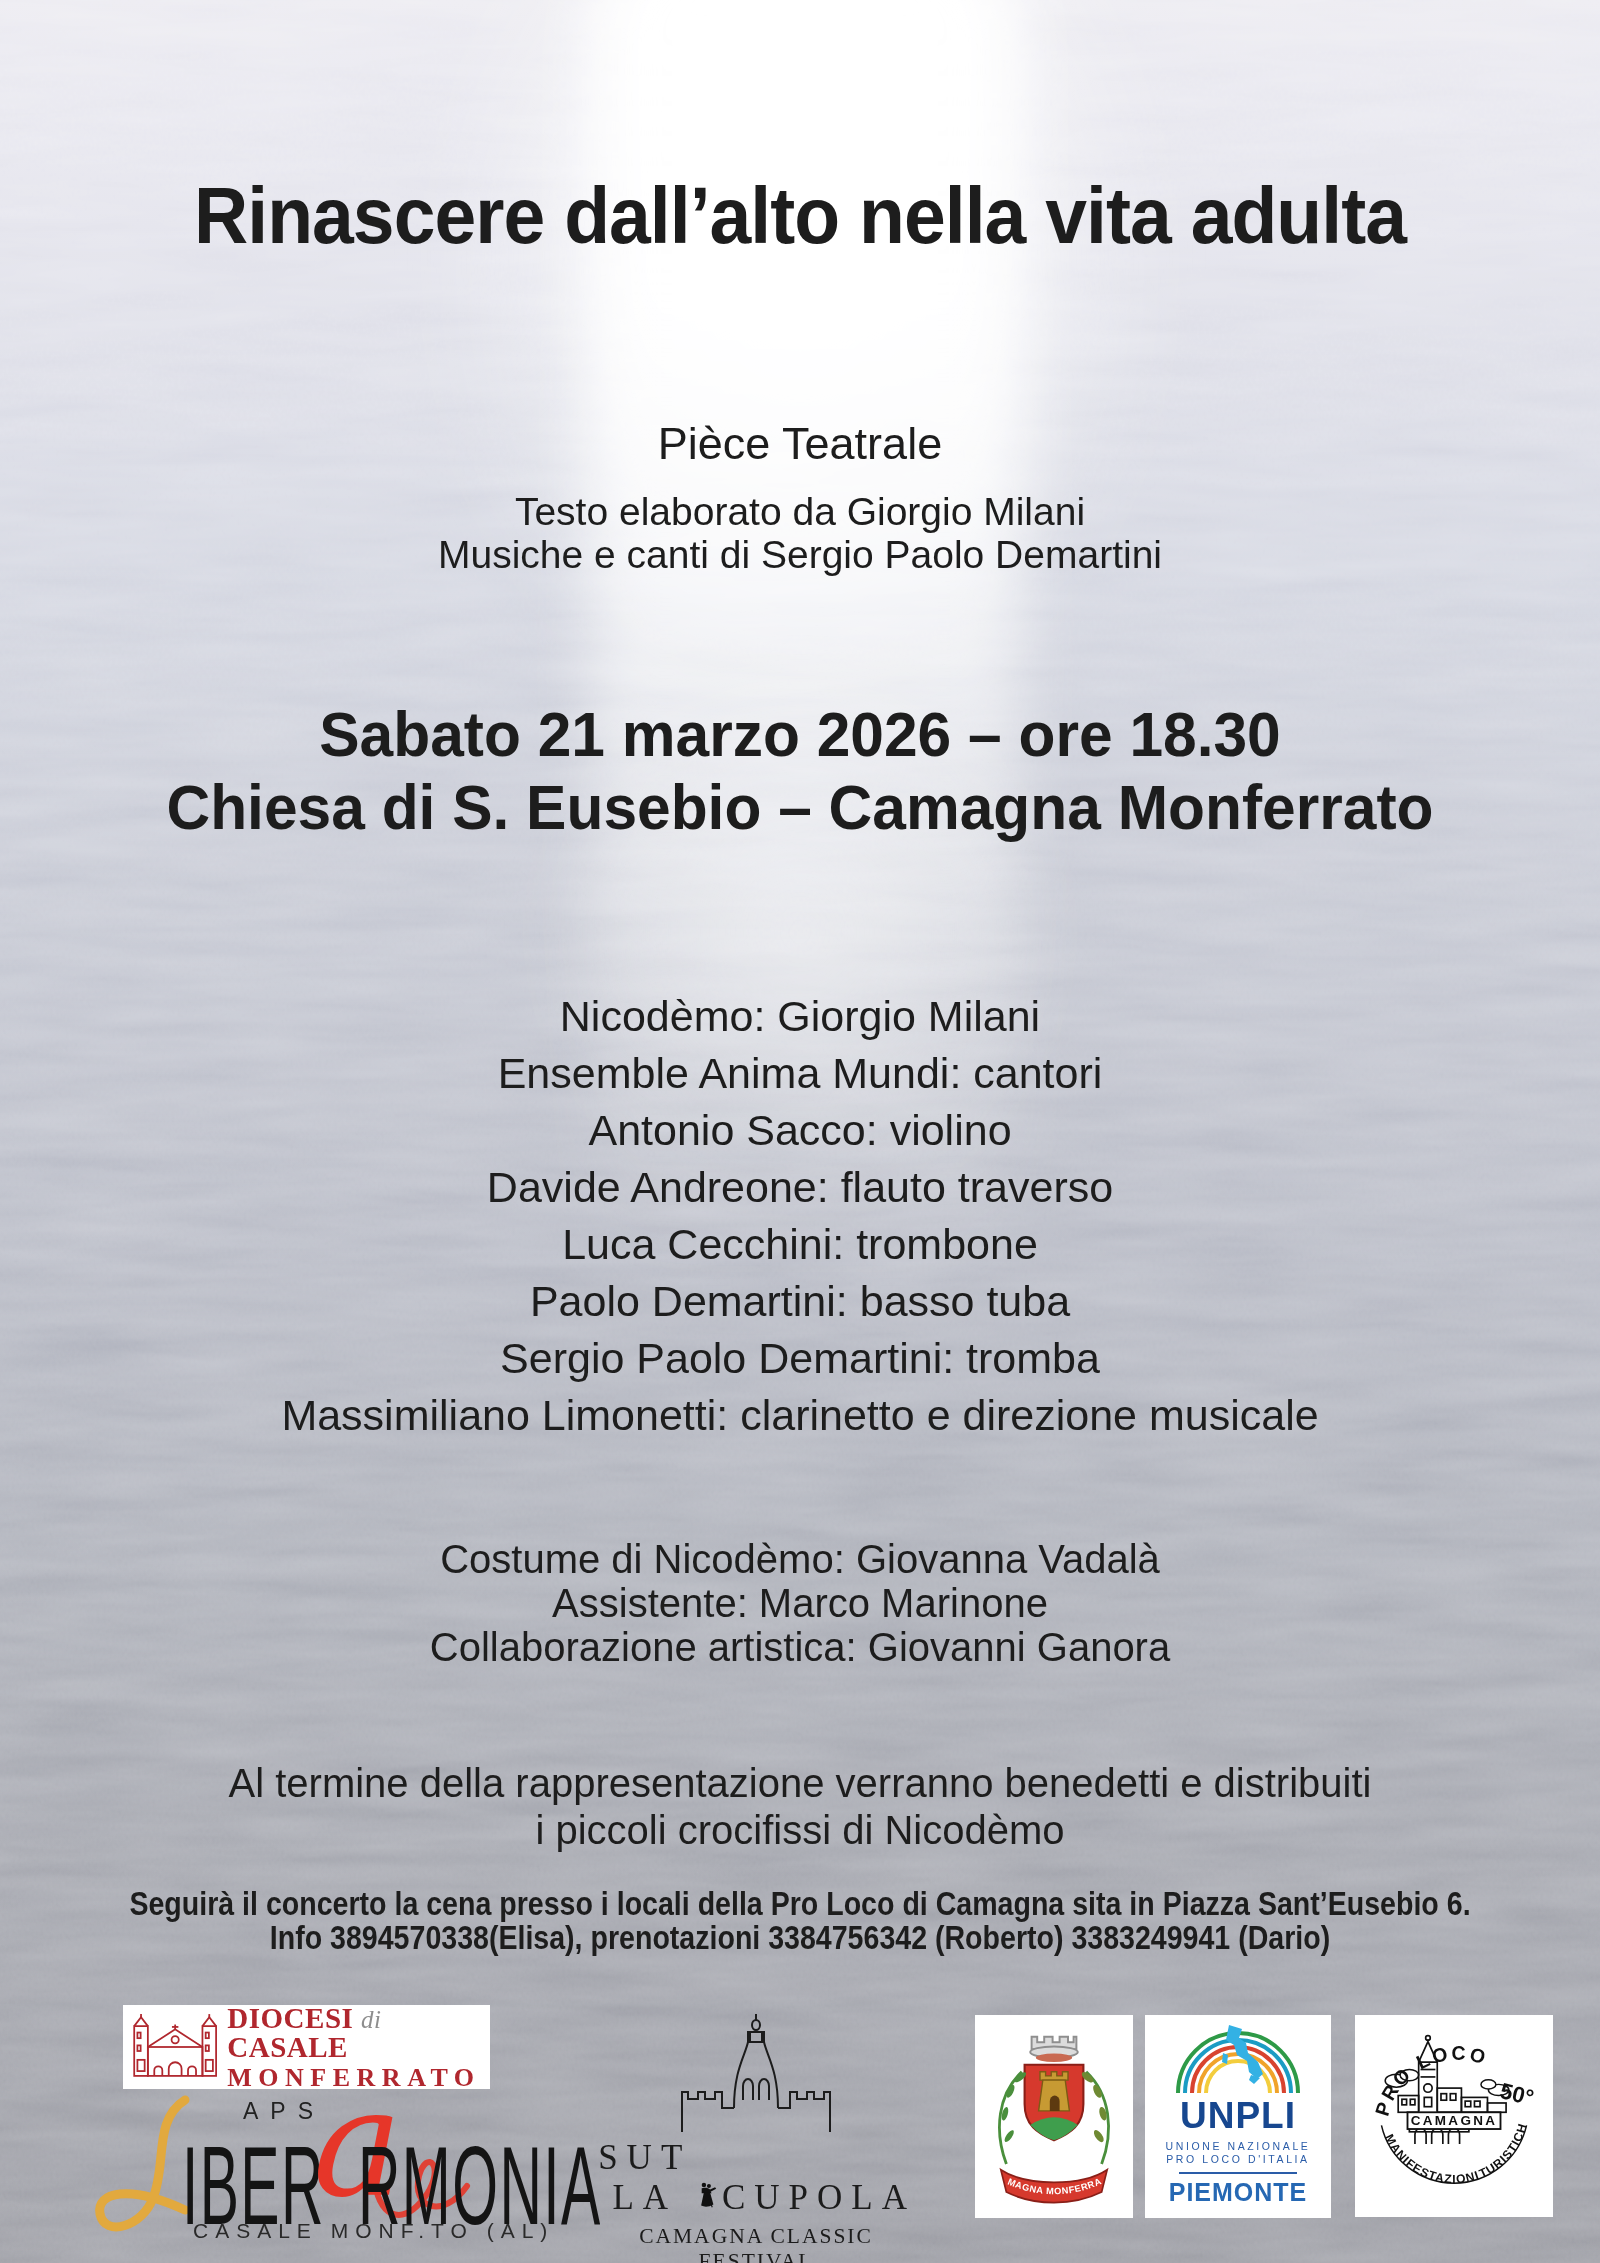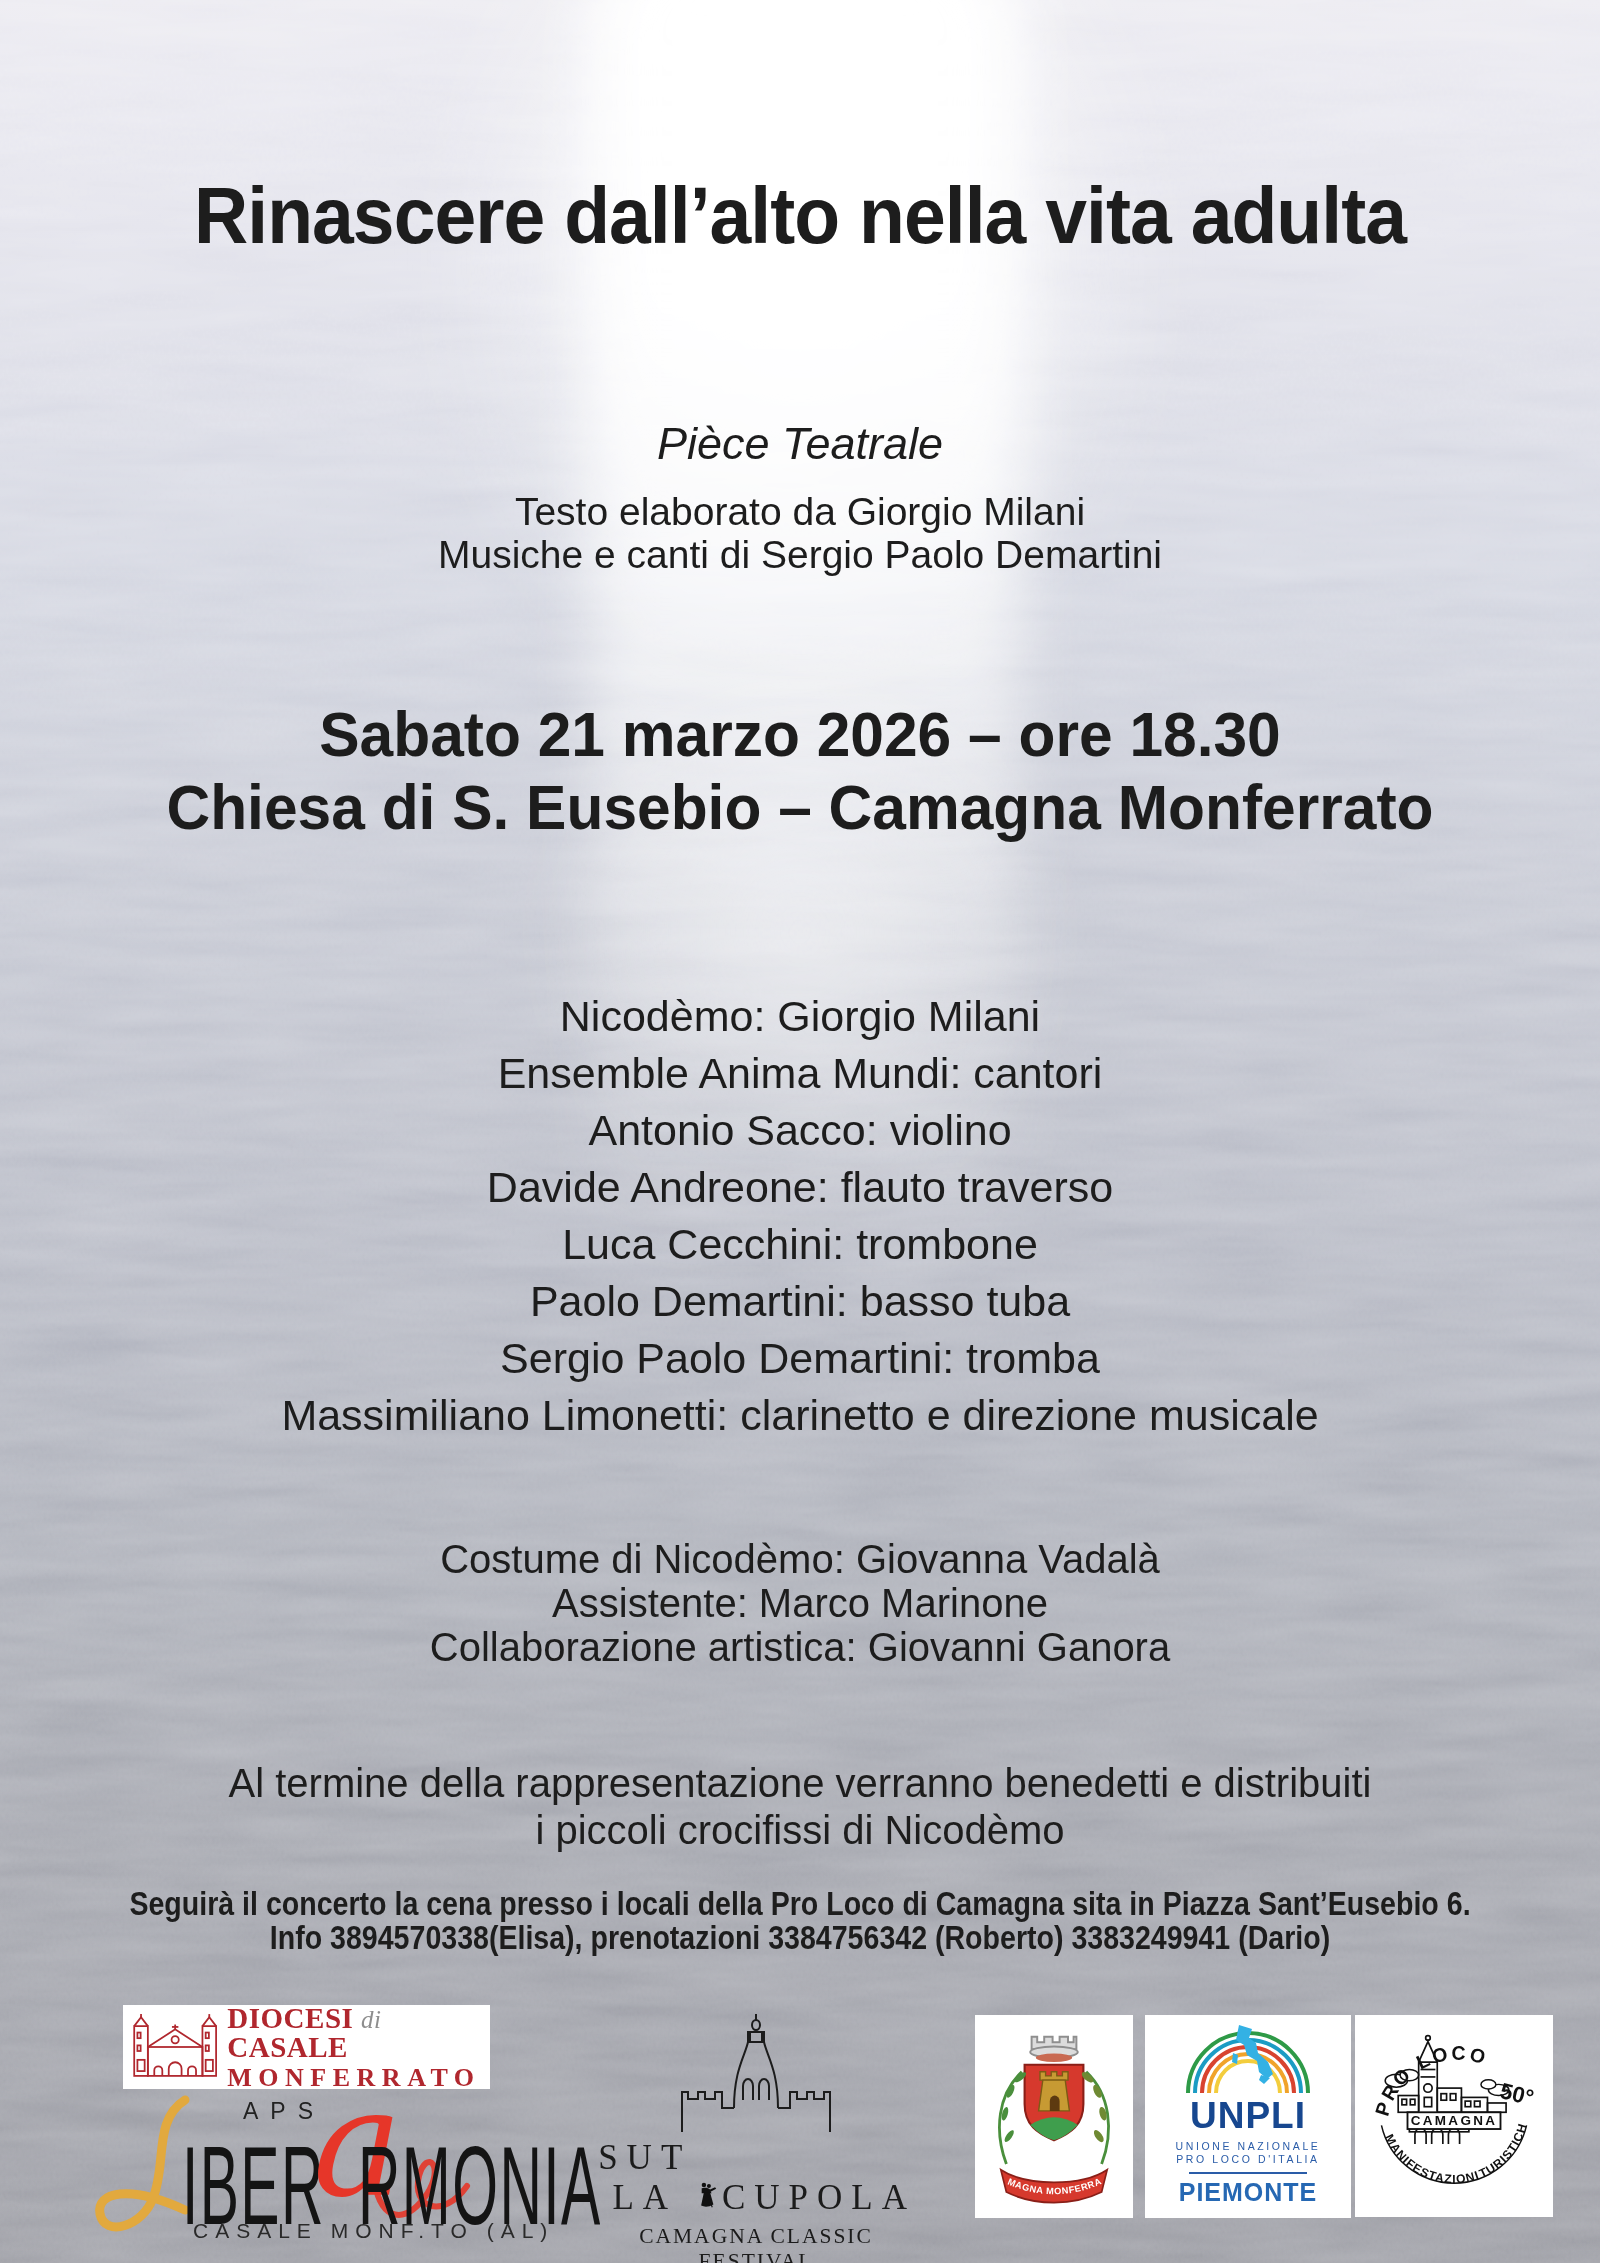--- a/index.html
+++ b/index.html
@@ -18,21 +18,21 @@
   .beam-haze{position:absolute;left:430px;top:620px;width:740px;height:780px;
     background:radial-gradient(50% 50% at 50% 40%,rgba(255,255,255,.5) 0%,rgba(255,255,255,0) 70%);
     filter:blur(40px);}
   .texture{position:absolute;inset:0;width:100%;height:100%;}
   .tex-waves{mix-blend-mode:soft-light;opacity:.65;}
   .tex-grain{mix-blend-mode:screen;opacity:.14;}
   
   .tb{position:absolute;left:0;right:0;text-align:center;white-space:nowrap;}
   .t-title{top:170px;font-size:79px;font-weight:bold;letter-spacing:-1px;transform:scaleX(.95);}
   .t-subtitle{top:277px;font-size:53px;}
-  .t-piece{top:418px;font-size:45px;font-style:italic;}
+  .t-piece{top:418px;font-size:45px;}
   .t-credit1{top:490px;font-size:39px;}
   .t-credit2{top:533px;font-size:39px;}
   .t-date{top:698px;font-size:63px;font-weight:bold;transform:scaleX(.96);}
   .t-venue{top:771px;font-size:63px;font-weight:bold;transform:scaleX(.96);}
   .t-cast{top:988px;font-size:43px;line-height:57px;}
   .t-prod{top:1537px;font-size:40px;line-height:44px;}
   .t-closing{top:1760px;font-size:40px;line-height:47px;}
   .t-footer{top:1886px;font-size:34px;font-weight:bold;line-height:34px;transform:scaleX(.84);}
   
   .whitebox{position:absolute;background:#fff;}
@@ -45,21 +45,21 @@
   .liber .aps{position:absolute;left:168px;top:0;font-size:23px;letter-spacing:12px;color:#222;}
   .liber .tall{position:absolute;top:24px;font-size:84px;font-weight:400;color:#141414;transform:scale(.7,1.32);transform-origin:left top;letter-spacing:2px;}
   .liber .iber{left:107px;}
   .liber .rmonia{left:283px;}
   .liber .script-a{position:absolute;left:238px;top:-30px;font-family:"DejaVu Serif",serif;font-style:italic;font-size:150px;color:#e63629;line-height:1;}
   .liber .sub{position:absolute;left:118px;top:121px;font-size:21px;letter-spacing:7px;color:#2a2a2a;}
   .cupola{position:absolute;left:596px;top:2012px;width:320px;height:215px;text-align:center;color:#1b1b1b;}
   .cupola .row1{font-family:"Liberation Serif",serif;font-size:35px;letter-spacing:9px;display:flex;align-items:flex-end;justify-content:center;gap:2px;margin-top:-6px;}
   .cupola .row2{font-family:"Liberation Serif",serif;font-size:21.5px;letter-spacing:2px;margin-top:6px;}
   .comune-box{left:975px;top:2015px;width:158px;height:203px;display:flex;align-items:center;justify-content:center;}
-  .unpli-box{left:1145px;top:2015px;width:206px;height:203px;text-align:center;box-sizing:border-box;padding-top:8px;}
+  .unpli-box{left:1145px;top:2015px;width:186px;height:203px;text-align:center;box-sizing:border-box;padding-top:8px;}
   .unpli-name{font-size:37px;font-weight:800;color:#17478f;letter-spacing:1px;margin-top:-4px;}
   .unpli-sub{font-size:10.5px;letter-spacing:2.6px;color:#2a5ca8;line-height:13px;margin-top:3px;}
   .unpli-div{width:118px;border-top:2px solid #2a5ca8;margin:6px auto 4px auto;}
   .unpli-region{font-size:25px;font-weight:800;color:#2668b3;letter-spacing:1px;}
   .proloco-box{left:1355px;top:2015px;width:198px;height:202px;display:flex;align-items:center;justify-content:center;}
 </style>
 </head>
 <body>
 
 <div class="poster">

